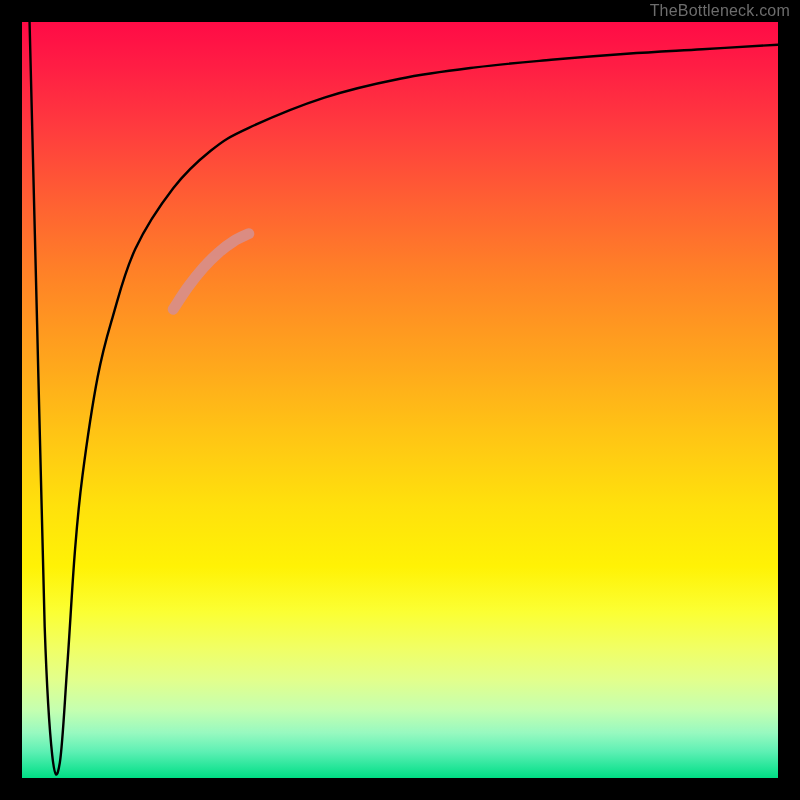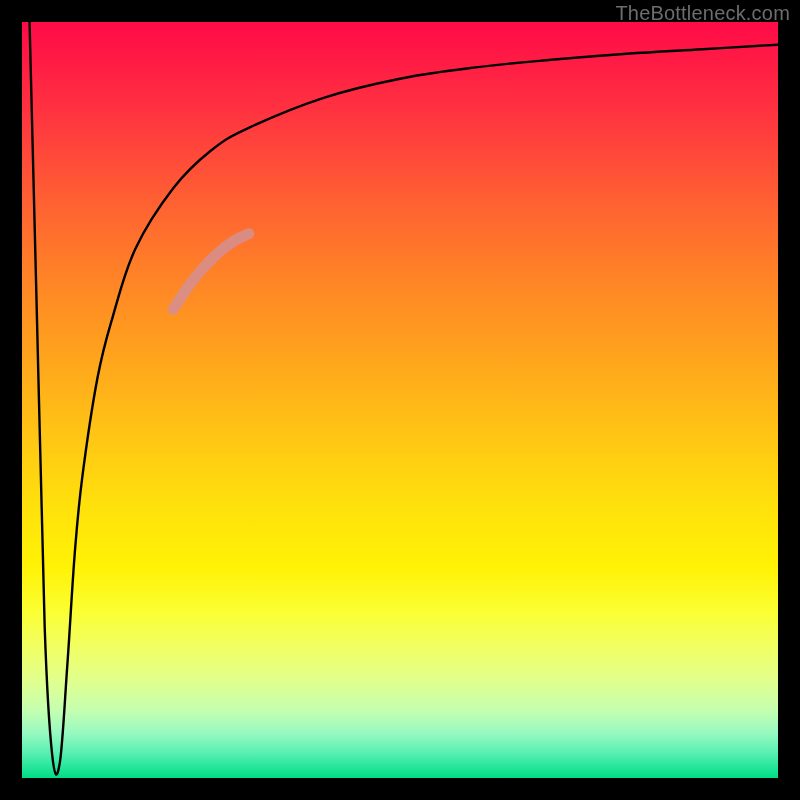--- a/index.html
+++ b/index.html
@@ -55,21 +55,21 @@
     inset: 0;
     width: 100%;
     height: 100%;
     overflow: visible;
   }
   .watermark {
     position: absolute;
     top: 2px;
     right: 10px;
     color: #6d6d6d;
-    font-size: 20px;
+    font-size: 16px;
     letter-spacing: 0.2px;
   }
 </style>
 </head>
 <body>
 
 <div class="frame">
   <div class="plot">
     <div class="gradient"></div>
     <svg class="curve" viewBox="0 0 756 756" preserveAspectRatio="none">

